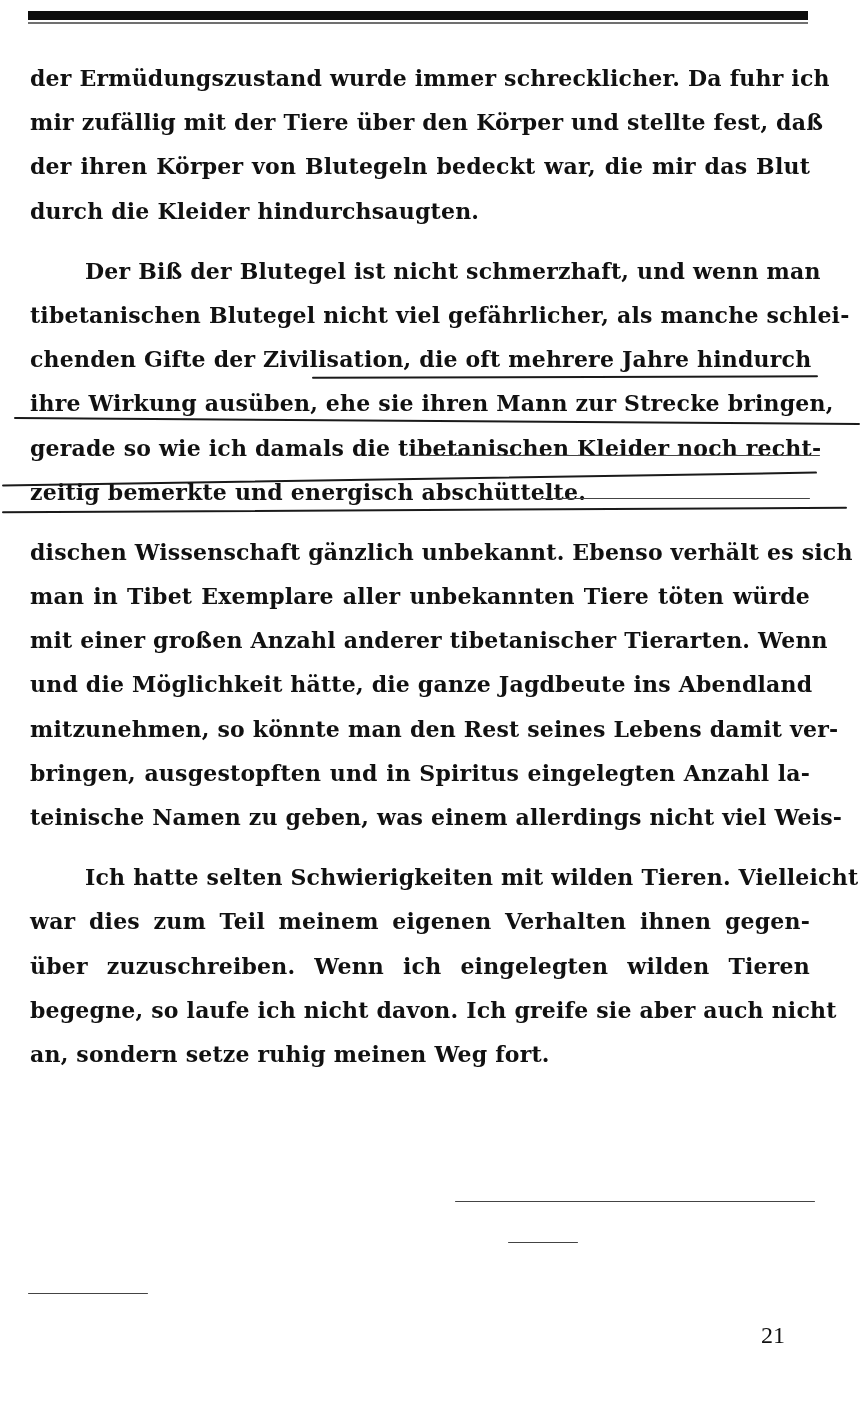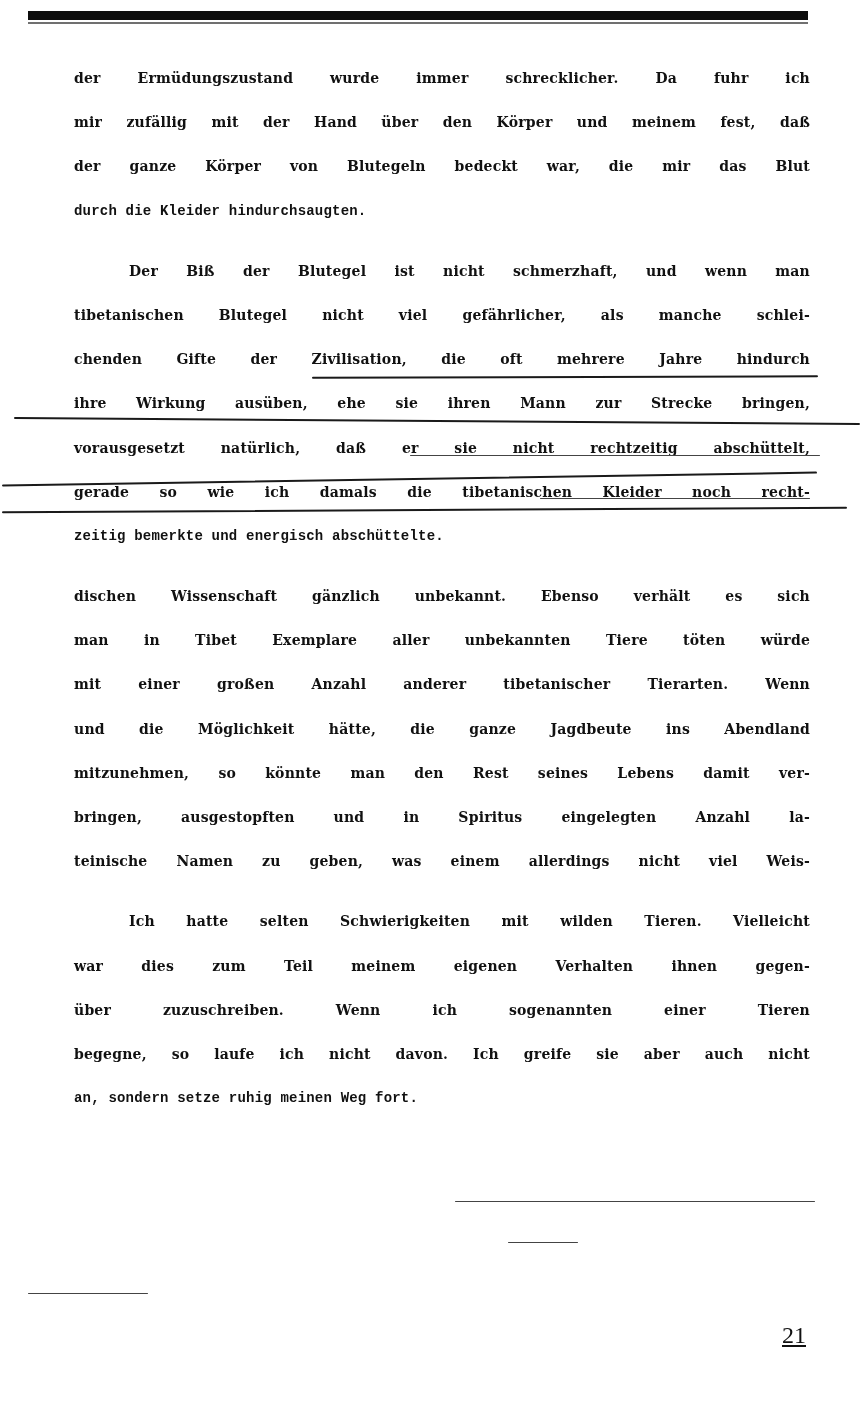--- a/index.html
+++ b/index.html
@@ -1,71 +1,70 @@
 <!DOCTYPE html>
 <html><head>
 <meta charset="utf-8">
 <style>
   html, body { margin: 0; padding: 0; background: #ffffff; }
   body { width: 860px; height: 1406px; position: relative; overflow: hidden;
          font-family: "DejaVu Serif", "Liberation Serif", serif; color: #111; }
   .top-rule { position: absolute; left: 28px; top: 11px; width: 780px; height: 9px; background: #0d0d0d; }
   .top-rule-thin { position: absolute; left: 28px; top: 22px; width: 780px; height: 2px; background: #333; opacity: .7; }
   .page-text { position: absolute; left: 30px; top: 56px; width: 780px; }
-  .line { height: 44.2px; line-height: 44px; font-size: 14px; font-weight: bold;
-          letter-spacing: 0.2px; white-space: nowrap; text-align: justify; text-align-last: justify; margin-left: 44px; }
-  .line.last { text-align-last: left; font-family: Liberation Mono, monospace; }
+  .line { height: 44.2px; line-height: 44px; font-size: 22px; font-weight: bold;
+          letter-spacing: 0.2px; white-space: nowrap; text-align: justify; text-align-last: justify; }
+  .line.last { text-align-last: left; }
   .line.indent { padding-left: 55px; }
   .para-gap { height: 16px; }
   .ink-line { position: absolute; height: 2px; background: #1a1a1a; border-radius: 1px; }
   .ink-line.thin { height: 1px; background: #444; }
-  .page-number { position: absolute; left: 782px; top: 1322px; font-size: 24px; font-family: "Liberation Serif", serif; font-weight: normal; text-decoration: underline; }
+  .page-number { position: absolute; left: 761px; top: 1322px; font-size: 24px; font-family: "Liberation Serif", serif; font-weight: normal; }
 </style>
 </head>
 <body>
 
 <div class="top-rule"></div>
 <div class="top-rule-thin"></div>
 
 <div class="page-text">
 
   <div>
     <div class="line">der Ermüdungszustand wurde immer schrecklicher. Da fuhr ich</div>
-    <div class="line">mir zufällig mit der Hand über den Körper und meinem fest, daß</div>
-    <div class="line">der ganze Körper von Blutegeln bedeckt war, die mir das Blut</div>
+    <div class="line">mir zufällig mit der Tiere über den Körper und stellte fest, daß</div>
+    <div class="line">der ihren Körper von Blutegeln bedeckt war, die mir das Blut</div>
     <div class="line last">durch die Kleider hindurchsaugten.</div>
   </div>
   <div class="para-gap"></div>
 
   <div>
     <div class="line indent">Der Biß der Blutegel ist nicht schmerzhaft, und wenn man</div>
     <div class="line">tibetanischen Blutegel nicht viel gefährlicher, als manche schlei-</div>
     <div class="line">chenden Gifte der Zivilisation, die oft mehrere Jahre hindurch</div>
     <div class="line">ihre Wirkung ausüben, ehe sie ihren Mann zur Strecke bringen,</div>
-    <div class="line">vorausgesetzt natürlich, daß er sie nicht rechtzeitig abschüttelt,</div>
     <div class="line">gerade so wie ich damals die tibetanischen Kleider noch recht-</div>
     <div class="line last">zeitig bemerkte und energisch abschüttelte.</div>
   </div>
   <div class="para-gap"></div>
 
   <div>
     <div class="line">dischen Wissenschaft gänzlich unbekannt. Ebenso verhält es sich</div>
     <div class="line">man in Tibet Exemplare aller unbekannten Tiere töten würde</div>
     <div class="line">mit einer großen Anzahl anderer tibetanischer Tierarten. Wenn</div>
     <div class="line">und die Möglichkeit hätte, die ganze Jagdbeute ins Abendland</div>
     <div class="line">mitzunehmen, so könnte man den Rest seines Lebens damit ver-</div>
     <div class="line">bringen, ausgestopften und in Spiritus eingelegten Anzahl la-</div>
     <div class="line">teinische Namen zu geben, was einem allerdings nicht viel Weis-</div>
   </div>
   <div class="para-gap"></div>
 
   <div>
     <div class="line indent">Ich hatte selten Schwierigkeiten mit wilden Tieren. Vielleicht</div>
     <div class="line">war dies zum Teil meinem eigenen Verhalten ihnen gegen-</div>
-    <div class="line">über zuzuschreiben. Wenn ich sogenannten einer Tieren</div>
+    <div class="line">über zuzuschreiben. Wenn ich eingelegten wilden Tieren</div>
     <div class="line">begegne, so laufe ich nicht davon. Ich greife sie aber auch nicht</div>
     <div class="line last">an, sondern setze ruhig meinen Weg fort.</div>
   </div>
 </div>
 
 <div class="ink-line" style="left:312px; top:376px; width:506px; transform:rotate(-0.15deg);"></div>
 <div class="ink-line" style="left:14px; top:420px; width:846px; transform:rotate(0.4deg);"></div>
 <div class="ink-line thin" style="left:410px; top:455px; width:410px;"></div>
 <div class="ink-line" style="left:2px; top:478px; width:815px; transform:rotate(-0.9deg);"></div>
 <div class="ink-line thin" style="left:540px; top:498px; width:270px;"></div>

